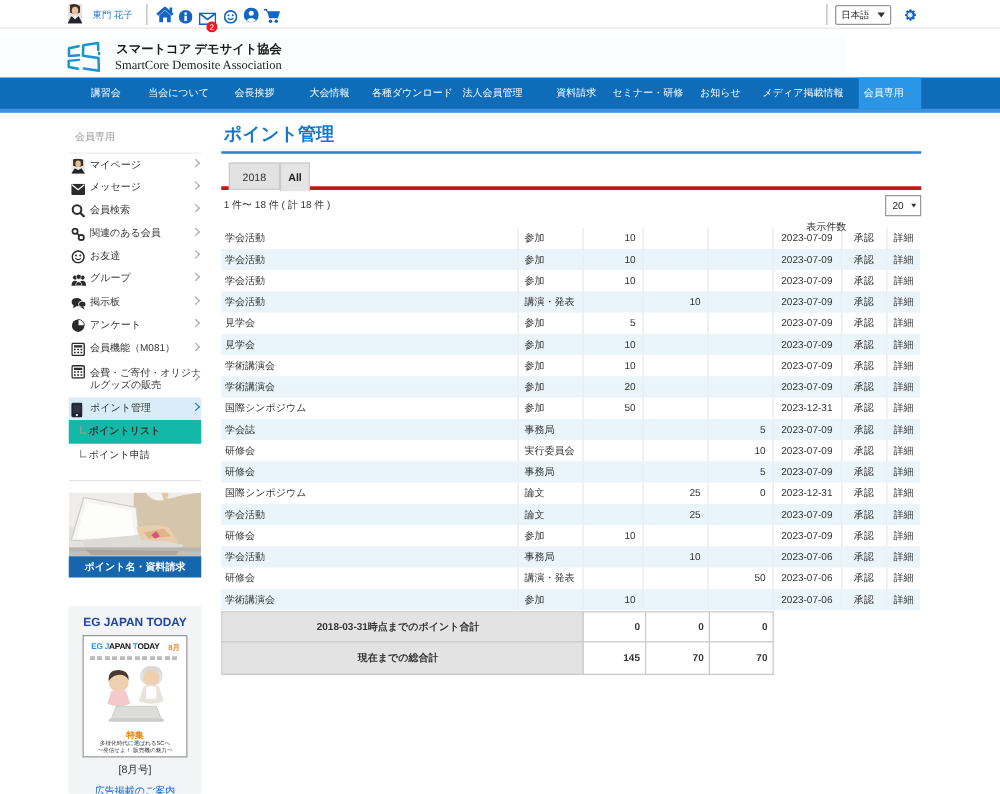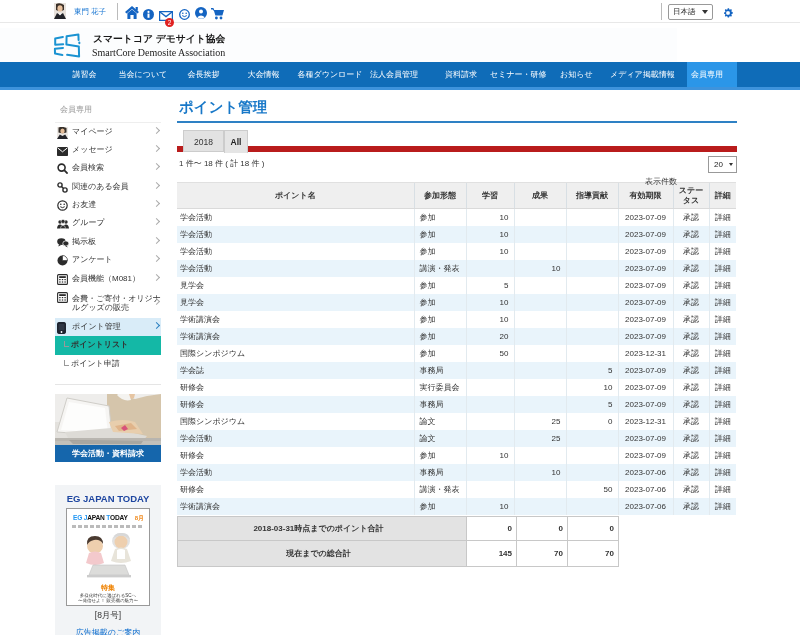--- a/index.html
+++ b/index.html
@@ -42,21 +42,21 @@
 .contact-btn { width:106px; height:17px; background:#1566ac; color:#fff; font-size:8px; font-weight:bold; text-align:center; line-height:17px; }
 .egbox { margin-top:23px; width:106px; background:#f2f4f6; padding:8px 0 10px 0; text-align:center; }
 .eg-title { font-size:9.5px; font-weight:bold; color:#1e46a0; line-height:11px; }
 .cover { margin:4px auto 0 auto; width:84px; height:98px; background:#fff; border:1px solid #999; position:relative; }
 .eg-date { margin-top:4px; font-size:8.5px; color:#333; }
 .eg-link { margin-top:5px; font-size:8px; color:#0066cc; text-decoration:underline; }
 
 .main { position:absolute; left:177px; top:98px; width:560px; }
 .m-title { font-size:14.5px; font-weight:bold; color:#1878c8; padding-bottom:4px; border-bottom:2px solid #2e81c4; text-indent:2px; }
 .crumb { font-size:7.5px; color:#777; margin-top:4px; text-indent:2px; }
-.tabs { position:relative; margin-top:7px; height:22px; border-bottom:6px solid #b91c1c; }
+.tabs { position:relative; margin-top:7px; height:22px; border-bottom:3px solid #b91c1c; }
 .tab { position:absolute; top:0; height:22px; font-size:8.5px; text-align:center; line-height:22px; }
 .tab1 { left:6px; width:41px; background:#e2e2e2; border:1px solid #ccc; color:#333; }
 .tab2 { left:47px; width:24px; height:23px; background:#e5e5e5; border:1px solid #ccc; border-bottom:none; font-weight:bold; color:#222; z-index:2; }
 .meta { position:relative; height:30px; }
 .count { position:absolute; left:2px; top:6px; font-size:8px; color:#333; }
 .pagesel-label { position:absolute; right:60px; top:24px; font-size:8px; color:#333; }
 .pagesel { position:absolute; right:0; top:4px; width:29px; height:17px; border:1px solid #999; background:#fff; font-size:8px; color:#222; line-height:15px; padding-left:5px; }
 .pagesel .arr { position:absolute; right:3px; top:6px; width:0; height:0; border-left:2.5px solid transparent; border-right:2.5px solid transparent; border-top:3.5px solid #333; }
 table.pts { border-collapse:collapse; width:559px; table-layout:fixed; }
 table.pts col.c1 { width:237px; }
@@ -253,21 +253,21 @@
   <path d="M2 38 L12 4 L54 12 L57 42 Z" fill="#f6f5f3" stroke="#cfcdc8" stroke-width="1"></path>
   <path d="M6 36 L14 8 L50 14 L53 39 Z" fill="#fdfdfc"></path>
   <path d="M10 38 L56 34 L92 42 L88 47 L14 46 Z" fill="#dddbd6"></path>
   <path d="M54 28 Q68 24 80 28 L88 40 L58 38 Z" fill="#e8cead"></path>
   <path d="M60 32 L76 29 L82 35 L64 37 Z" fill="#e0b48a"></path>
   <path d="M66 34 L70 31 L73 35 L69 37 Z" fill="#d8527a"></path>
   <rect x="0" y="44" width="106" height="7" fill="#c2c0ba"></rect>
   <path d="M0 44 L106 44 L106 47 L0 47 Z" fill="#b0aea8" opacity="0.6"></path>
   <path d="M14 46 L88 47 L86 50 L18 50 Z" fill="#8f8d88" opacity="0.5"></path>
   </svg></div>
-  <div class="contact-btn">学会活動・資料請求</div>
+  <div class="contact-btn">ポイント名・資料請求</div>
   <div class="egbox">
     <div class="eg-title">EG JAPAN TODAY</div>
     <div class="cover">
     <div style="position:absolute;left:6px;top:5px;font-size:6.6px;font-weight:bold;white-space:nowrap;letter-spacing:-0.2px;"><span style="color:#2196f3">EG</span> <span style="color:#111"><span style="color:#2196f3">J</span>APAN <span style="color:#2196f3">T</span>ODAY</span></div>
     <div style="position:absolute;right:5px;top:5px;font-size:6px;font-weight:bold;color:#f08a1d;">8月</div>
     <div style="position:absolute;left:5px;top:16px;width:72px;height:2.5px;background:repeating-linear-gradient(90deg,#bbbbbb 0 4px,#fff 4px 6px);"></div>
     <svg width="82" height="52" viewBox="0 0 82 52" style="position:absolute;left:0;top:20px;">
       <ellipse cx="54" cy="12" rx="9" ry="8" fill="#e2e2e2"></ellipse>
       <circle cx="54" cy="13" r="6.5" fill="#eecfae"></circle>
       <path d="M46 10 Q48 3 54 4 Q62 3 63 11 Q59 6 52 7 Q47 8 46 10" fill="#d8d8d8"></path>
@@ -303,30 +303,20 @@
         <col class="c1">
         <col class="c2">
         <col class="c3">
         <col class="c4">
         <col class="c5">
         <col class="c6">
         <col class="c7">
         <col class="c8">
       </colgroup>
     <tbody>
-        <tr>
-          <th>ポイント名</th>
-          <th>参加形態</th>
-          <th>学習</th>
-          <th>成果</th>
-          <th>指導貢献</th>
-          <th>有効期限</th>
-          <th>ステー<br>タス</th>
-          <th>詳細</th>
-        </tr>
     <tr>
           <td>学会活動</td>
           <td>参加</td>
           <td class="num">10</td>
           <td class="num"></td>
           <td class="num"></td>
           <td class="ctr">2023-07-09</td>
           <td class="ctr">承認</td>
           <td class="ctr">詳細</td>
         </tr>

